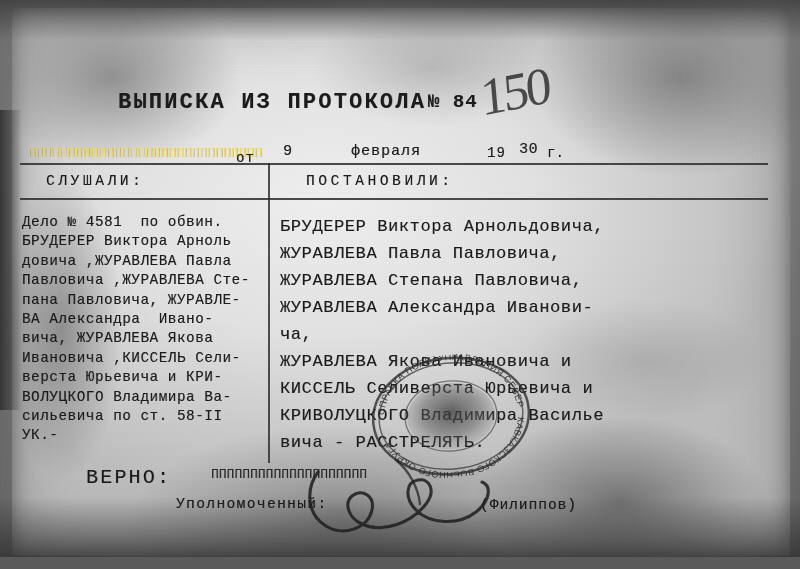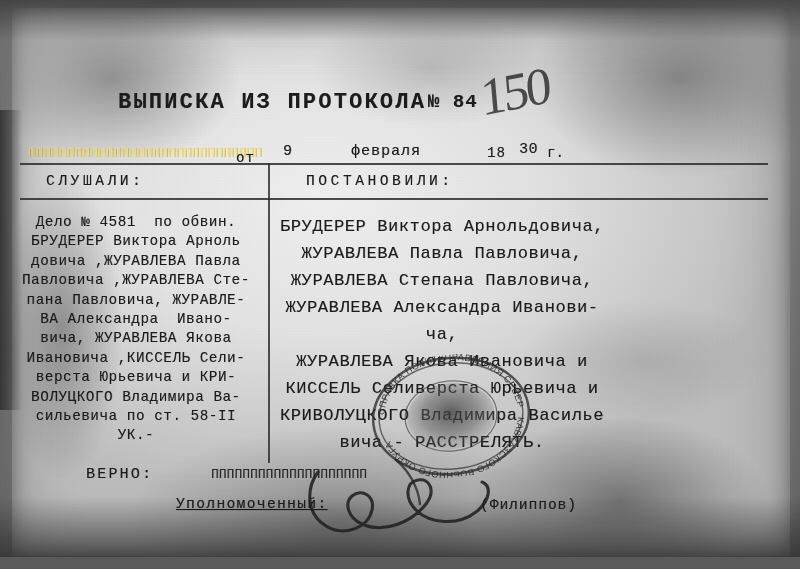--- a/index.html
+++ b/index.html
@@ -7,21 +7,20 @@
     padding: 0;
     background: #5a5a5a;
   }
   #page {
     position: relative;
     width: 800px;
     height: 557px;
     overflow: hidden;
     font-family: "Liberation Mono", monospace;
     background: #6e6e6e;
-    text-align: center;
   }
 
   
   .scan-bg {
     position: absolute;
     inset: 0;
     background:
       radial-gradient(ellipse 70% 60% at 30% 30%, rgba(255,255,255,0.10), rgba(0,0,0,0.0) 70%),
       linear-gradient(105deg, #8d8d8d 0%, #7a7a7a 18%, #909090 40%, #848484 62%, #9a9a9a 85%, #777 100%);
   }
@@ -154,23 +153,23 @@
     line-height: 19.4px;
     letter-spacing: 0.6px;
   }
   .body-right {
     left: 280px; top: 213px;
     font-size: 17px;
     line-height: 27px;
     letter-spacing: 0.6px;
   }
 
-  .verno      { left: 86px;  top: 466px; font-size: 15px; letter-spacing: 2.2px; }
+  .verno      { left: 86px;  top: 466px; font-size: 20px; letter-spacing: 2.2px; }
   .verno-strike { left: 175px; top: 467px; font-size: 13px; letter-spacing: 0px; opacity: 0.9; margin-left: 36px; }
-  .upoln      { left: 176px; top: 496px; font-size: 14.5px; letter-spacing: 1.4px; text-decoration: underline; }
+  .upoln      { left: 176px; top: 496px; font-size: 14.5px; letter-spacing: 1.4px; }
   .filippov   { left: 480px; top: 497px; font-size: 14.5px; letter-spacing: 1px; }
 
   
   .stamp {
     position: absolute;
     left: 368px; top: 355px;
     width: 166px; height: 122px;
     transform: rotate(-6deg);
     pointer-events: none;
   }
@@ -227,21 +226,21 @@
 
     <div class="t title">ВЫПИСКА ИЗ ПРОТОКОЛА</div>
     <div class="t title-no">№ 84</div>
     <div class="handwritten-num">150</div>
 
 
     <div class="t dateline-strike">ПППППППППППППППППППППППППППППП</div>
     <div class="t date-from">от</div>
     <div class="t date-day">9</div>
     <div class="t date-month">февраля</div>
-    <div class="t date-year19">18</div>
+    <div class="t date-year19">19</div>
     <div class="t date-year30">30</div>
     <div class="t date-g">г.</div>
 
     <div class="rule rule-top"></div>
     <div class="t col-head-left">СЛУШАЛИ:</div>
     <div class="t col-head-right">ПОСТАНОВИЛИ:</div>
     <div class="rule rule-bottom"></div>
     <div class="divider"></div>
 
     <div class="t body-left">Дело № 4581  по обвин.

